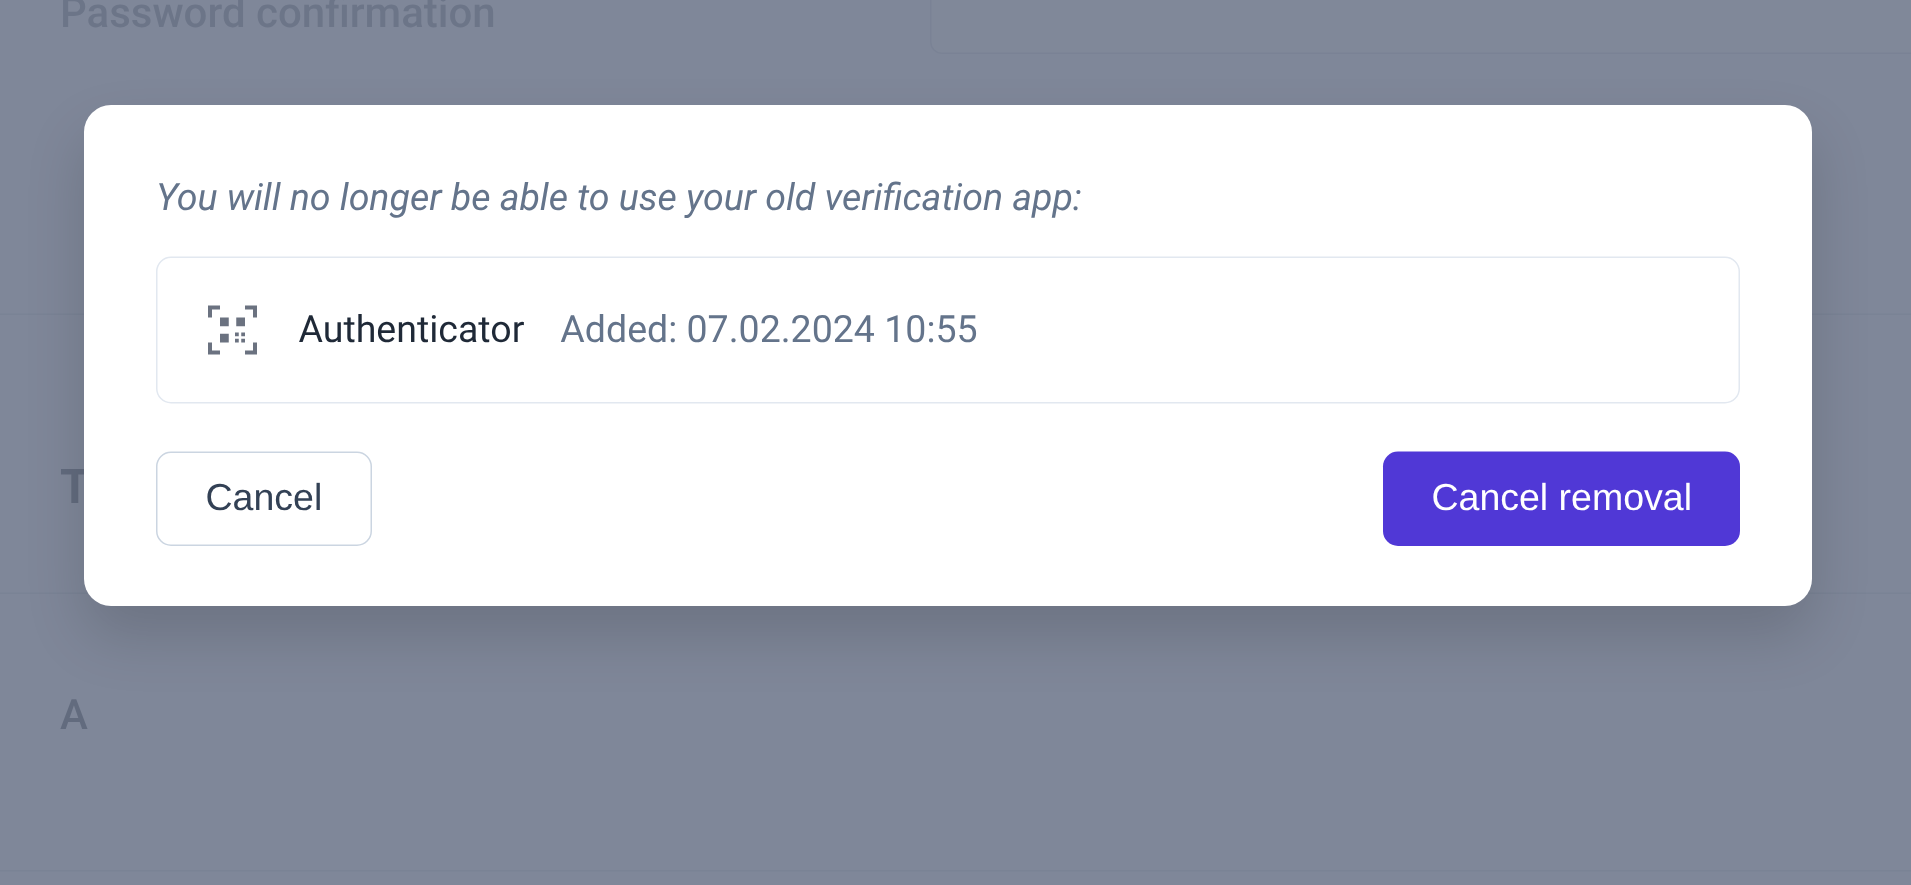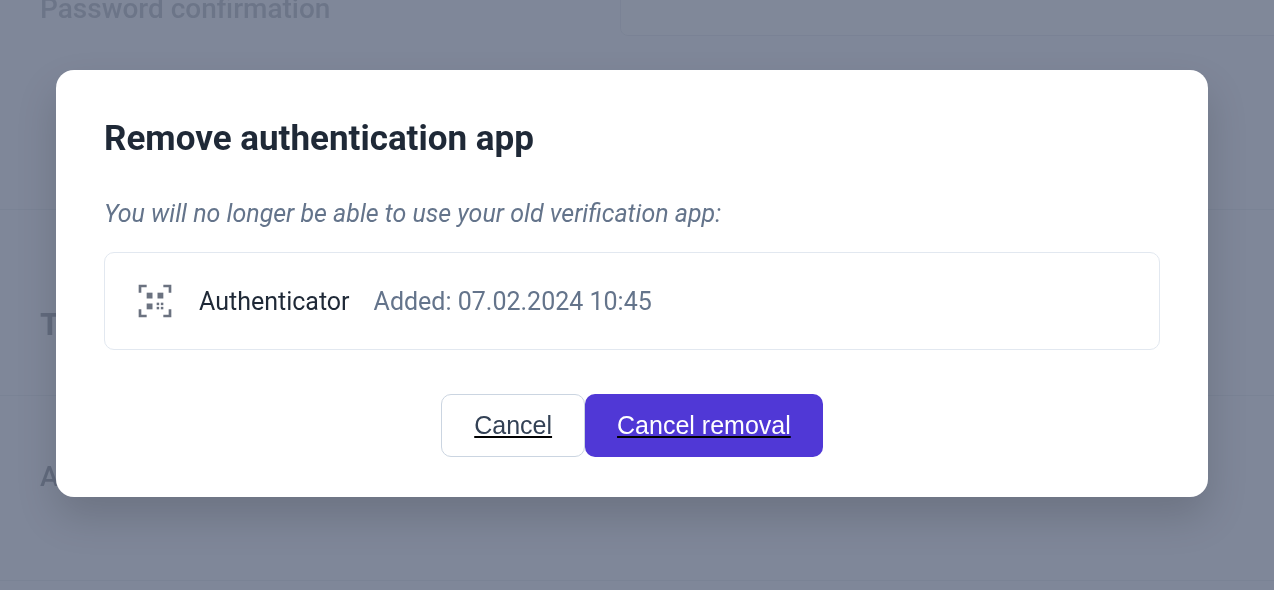--- a/index.html
+++ b/index.html
@@ -128,21 +128,21 @@
       font-style: italic;
     }
     
     .auth-card {
       border: 1px solid #e2e8f0;
       border-radius: 10px;
       padding: 28px 30px;
       display: flex;
       align-items: center;
       gap: 24px;
-      margin-bottom: 44px;
+      margin-bottom: 32px;
     }
     
     .auth-icon {
       width: 40px;
       height: 40px;
       display: flex;
       align-items: center;
       justify-content: center;
       flex-shrink: 0;
     }
@@ -159,22 +159,21 @@
     }
     
     .auth-meta {
       font-size: 25px;
       font-weight: 400;
       color: #64748b;
     }
     
     .modal-actions {
       display: flex;
-      justify-content: center;
-      text-decoration: underline;
+      justify-content: space-between;
     }
     
     .btn {
       font-size: 25px;
       font-weight: 500;
       padding: 18px 32px;
       border-radius: 10px;
       cursor: pointer;
       border: none;
       line-height: 1;
@@ -200,40 +199,39 @@
   <div class="bg-hr1"></div>
   <div class="bg-t">T</div>
   <div class="bg-hr2"></div>
   <div class="bg-a">A</div>
   <div class="bg-hr3"></div>
 </div>
 
 <div class="backdrop"></div>
 
 <div class="modal">
-  <h2 class="modal-title">Remove authentication app</h2>
   <p class="modal-subtitle">You will no longer be able to use your old verification app:</p>
 
   <div class="auth-card">
     <span class="auth-icon">
       <svg viewBox="0 0 24 24" fill="none" stroke="#6b7280" stroke-width="1.6">
         <path d="M3 7V3h4"></path>
         <path d="M21 7V3h-4"></path>
         <path d="M3 17v4h4"></path>
         <path d="M21 17v4h-4"></path>
         <rect x="7" y="7" width="3.5" height="3.5" fill="#6b7280" stroke="none"></rect>
         <rect x="13.5" y="7" width="3.5" height="3.5" fill="#6b7280" stroke="none"></rect>
         <rect x="7" y="13.5" width="3.5" height="3.5" fill="#6b7280" stroke="none"></rect>
         <rect x="13" y="13" width="1.5" height="1.5" fill="#6b7280" stroke="none"></rect>
         <rect x="15.5" y="13" width="1.5" height="1.5" fill="#6b7280" stroke="none"></rect>
         <rect x="13" y="15.5" width="1.5" height="1.5" fill="#6b7280" stroke="none"></rect>
         <rect x="15.5" y="15.5" width="1.5" height="1.5" fill="#6b7280" stroke="none"></rect>
       </svg>
     </span>
     <span class="auth-name">Authenticator</span>
-    <span class="auth-meta">Added: 07.02.2024 10:45</span>
+    <span class="auth-meta">Added: 07.02.2024 10:55</span>
   </div>
 
   <div class="modal-actions">
     <button class="btn btn-secondary">Cancel</button>
     <button class="btn btn-primary">Cancel removal</button>
   </div>
 </div>
 
 </body></html>

